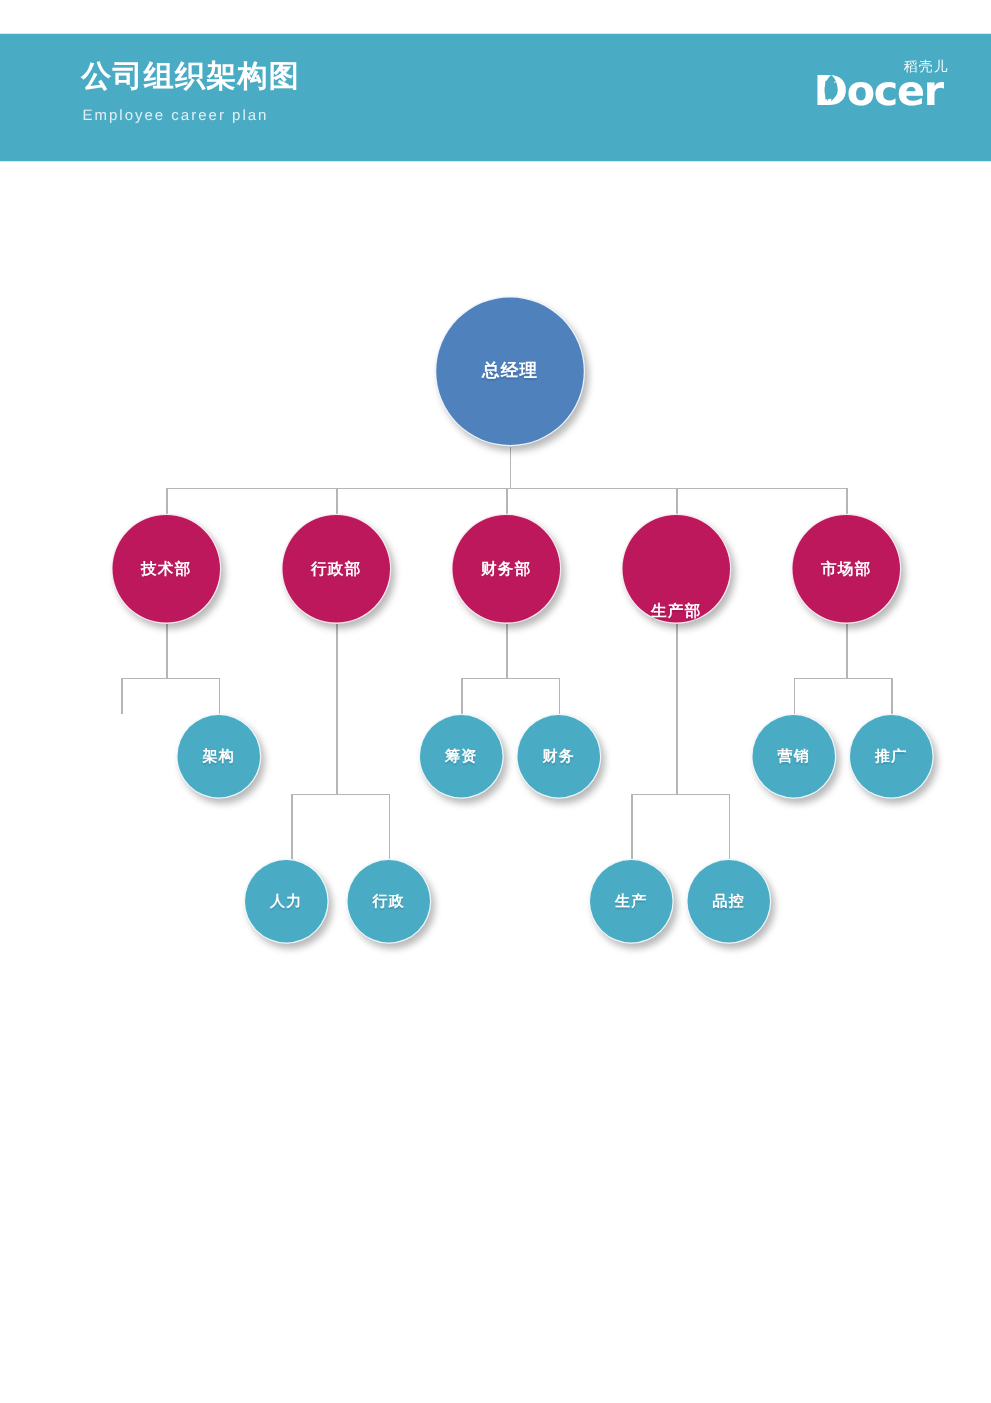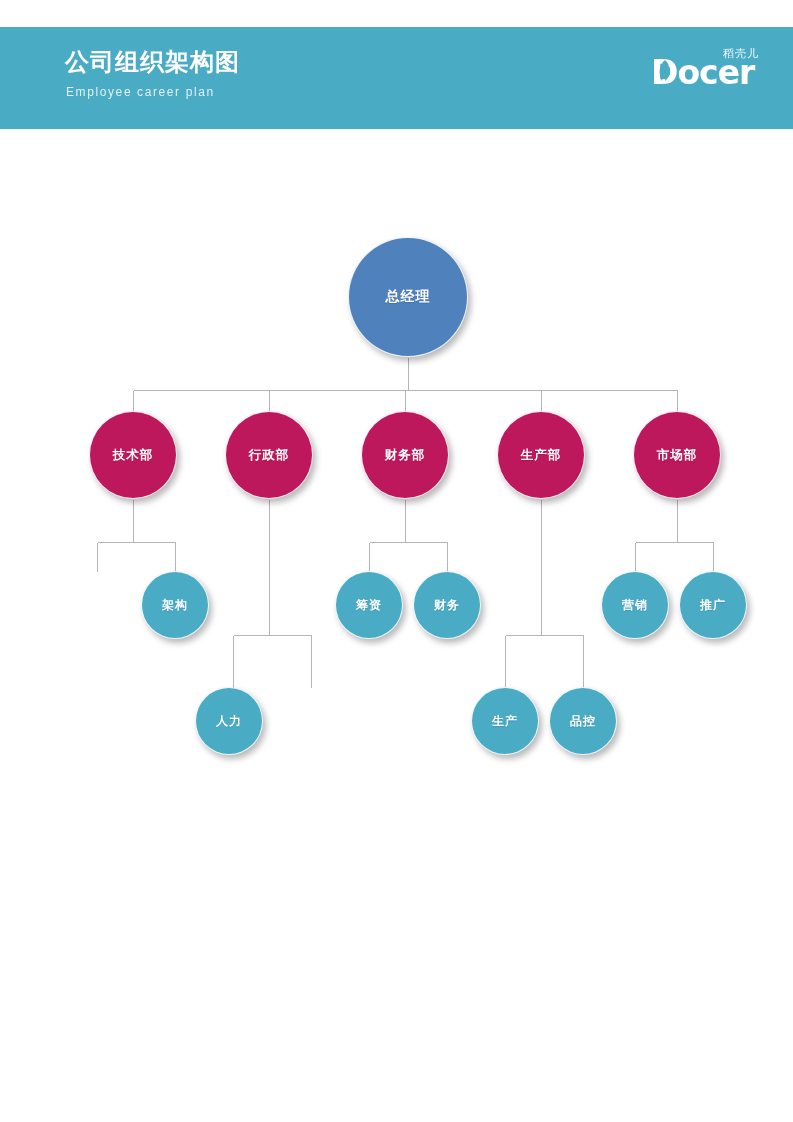--- a/index.html
+++ b/index.html
@@ -216,21 +216,21 @@
 
     <div class="node level-dept" style="left:89px; top:282px;">
       <span class="node-label">技术部</span>
     </div>
     <div class="node level-dept" style="left:225px; top:282px;">
       <span class="node-label">行政部</span>
     </div>
     <div class="node level-dept" style="left:361px; top:282px;">
       <span class="node-label">财务部</span>
     </div>
-    <div class="node level-dept" style="left:497px; top:282px;">
+    <div class="node level-dept" style="left:497px; top:282px;align-items:flex-end;">
       <span class="node-label">生产部</span>
     </div>
     <div class="node level-dept" style="left:633px; top:282px;">
       <span class="node-label">市场部</span>
     </div>
 
     <div class="node level-team" style="left:141px; top:442px;">
       <span class="node-label">架构</span>
     </div>
     <div class="node level-team" style="left:335px; top:442px;">
@@ -242,20 +242,23 @@
     <div class="node level-team" style="left:601px; top:442px;">
       <span class="node-label">营销</span>
     </div>
     <div class="node level-team" style="left:679px; top:442px;">
       <span class="node-label">推广</span>
     </div>
 
     <div class="node level-team" style="left:195px; top:558px;">
       <span class="node-label">人力</span>
     </div>
+    <div class="node level-team" style="left:277px; top:558px;">
+      <span class="node-label">行政</span>
+    </div>
     <div class="node level-team" style="left:471px; top:558px;">
       <span class="node-label">生产</span>
     </div>
     <div class="node level-team" style="left:549px; top:558px;">
       <span class="node-label">品控</span>
     </div>
 
   </div>
 </div>
 

